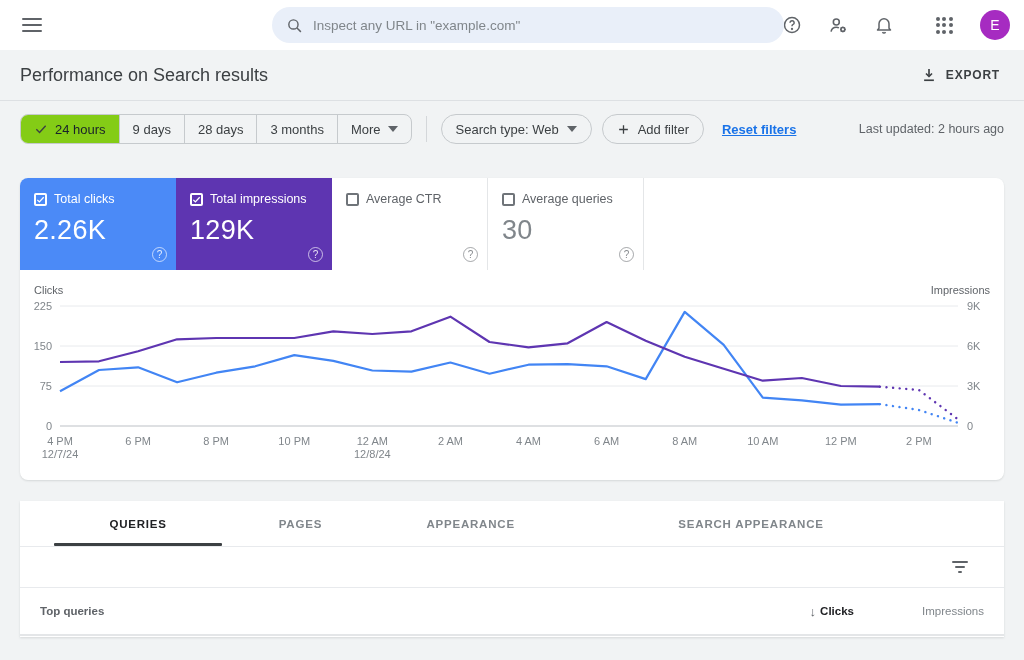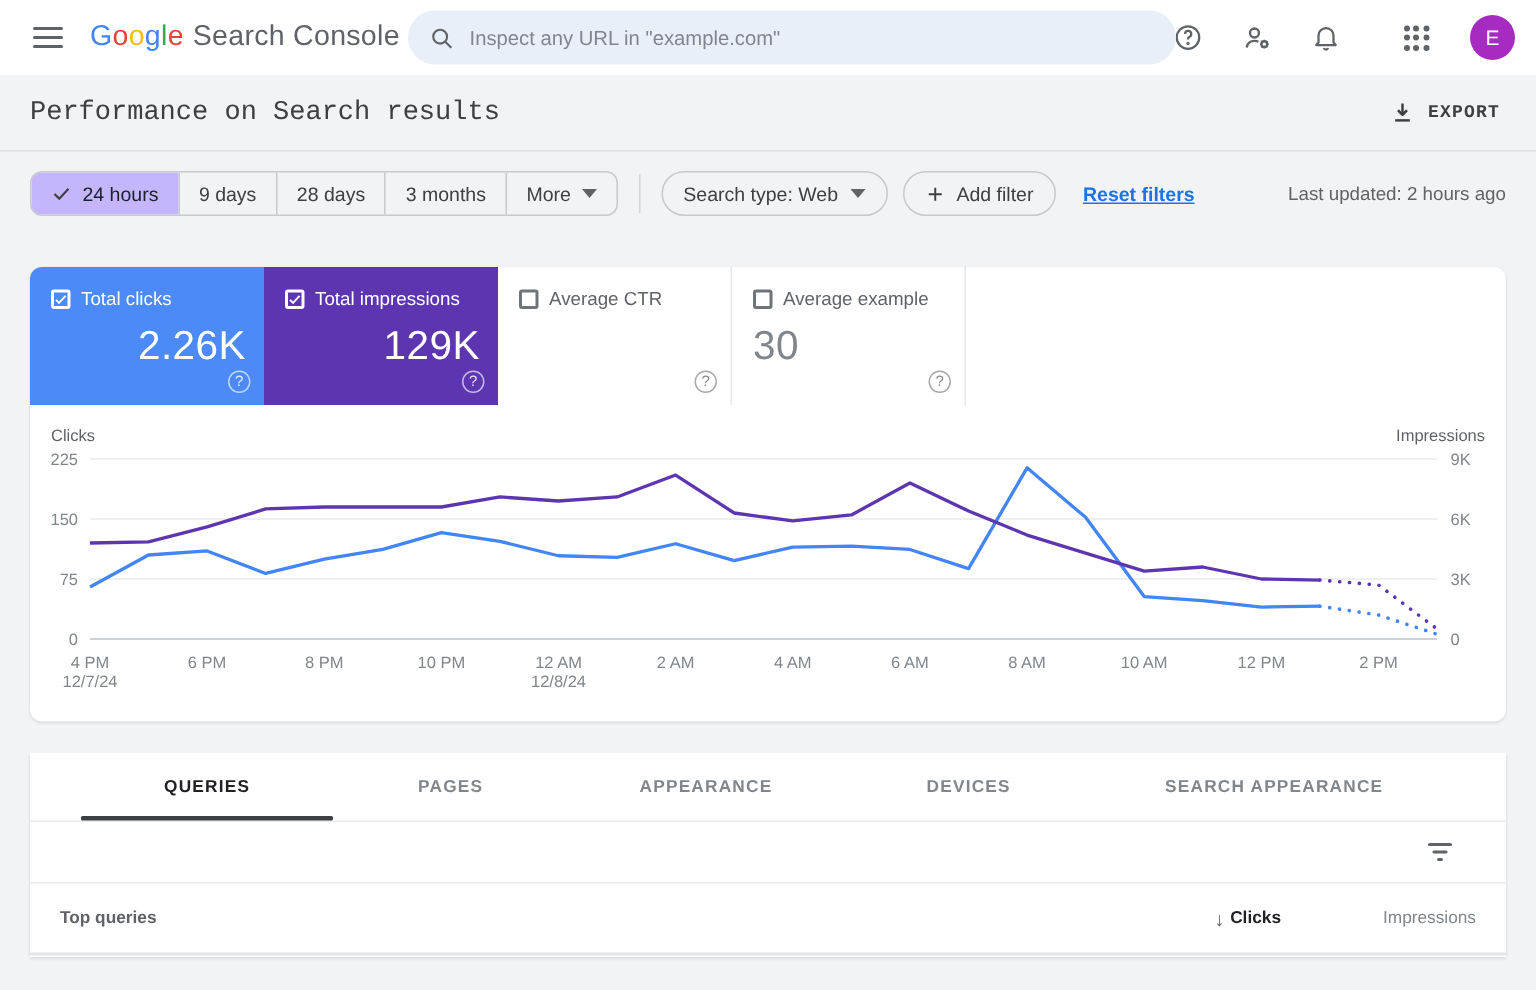--- a/index.html
+++ b/index.html
@@ -22,33 +22,33 @@
     font-size:13.5px; color:#3c4043; font-family:"Liberation Sans",sans-serif; margin-left:10px; }
   .searchbox input::placeholder { color:#80868b; }
   .appbar-right { margin-left:auto; display:flex; align-items:center; gap:22px; }
   .iconbtn { width:24px; height:24px; display:flex; align-items:center; justify-content:center; cursor:pointer; }
   .apps-gap { margin-left:14px; }
   .avatar { width:30px; height:30px; border-radius:50%; background:#a62bc1; color:#fff;
     font-size:14px; display:flex; align-items:center; justify-content:center; cursor:pointer; margin-left:2px;}
 
   
   .toolbar { height:51px; display:flex; align-items:center; padding:0 24px 0 20px;
-    border-bottom:1px solid #dde0e3;font-family:Liberation Mono, monospace; }
+    border-bottom:1px solid #dde0e3; }
   .page-title { font-size:18px; color:#3c4043; }
   .export { margin-left:auto; display:flex; align-items:center; gap:8px; cursor:pointer; }
   .export .lbl { font-size:12px; font-weight:bold; letter-spacing:.8px; color:#3c4043; }
 
   
   .filterrow { margin:13px 20px 0; height:30px; display:flex; align-items:center; }
   .seg-group { display:flex; border:1px solid #c6cacd; border-radius:8px; overflow:hidden;
     background:transparent; height:30px; }
   .seg { display:flex; align-items:center; gap:7px; padding:0 13px; font-size:13px;
     color:#3c4043; border-left:1px solid #c6cacd; cursor:pointer; background:transparent; white-space:nowrap;}
   .seg:first-child { border-left:none; }
-  .seg.selected { background:#c4b5fd; color:#19212b; }
+  .seg.selected { background:#84cc16; color:#19212b; }
   .vdivider { width:1px; height:26px; background:#d4d7da; margin:0 14px; }
   .pill { display:flex; align-items:center; gap:8px; border:1px solid #c6cacd; border-radius:16px;
     height:30px; padding:0 14px; font-size:13px; color:#3c4043; cursor:pointer; white-space:nowrap;}
   .pill + .pill { margin-left:10px; }
   .reset-link { color:#1a73e8; font-size:13px; font-weight:bold; margin-left:18px; cursor:pointer;text-decoration:underline; }
   .last-updated { margin-left:auto; font-size:12.5px; color:#5f6368; }
 
   
   .card { background:#fff; border-radius:8px; margin:34px 20px 0;
     box-shadow:0 1px 2px rgba(60,64,67,.15); }
@@ -57,21 +57,21 @@
   .metric .top { display:flex; align-items:center; gap:7px; font-size:12.5px; color:#5f6368; }
   .metric .cb { width:13px; height:13px; border:2px solid #6f7479; border-radius:2px; flex:none;
     display:flex; align-items:center; justify-content:center; }
   .metric .cb svg { display:none; }
   .metric .value { font-size:27px; margin-top:9px; color:#80868b; letter-spacing:.3px;}
   .metric .help { position:absolute; right:9px; bottom:8px; width:15px; height:15px; border-radius:50%;
     border:1px solid rgba(95,99,104,.55); color:rgba(95,99,104,.75); font-size:10px;
     display:flex; align-items:center; justify-content:center; }
   .metric.colored .top { color:#fff; }
   .metric.colored .cb { border-color:#fff; }
-  .metric.colored .value { color:#fff;text-align:right; }
+  .metric.colored .value { color:#fff; }
   .metric.colored .help { border-color:rgba(255,255,255,.65); color:rgba(255,255,255,.85); }
   .metric.checked .cb svg { display:block; }
   .metric:first-child { border-top-left-radius:8px; }
   .metric.bordered { border-right:1px solid #e4e6e8; }
   .chart-wrap { padding:14px 0 10px; }
   .chart-wrap svg text { font-family:"Liberation Sans",sans-serif; font-size:11px; fill:#80868b; }
   .chart-wrap svg text.axis-title { fill:#5f6368; }
   .chart-wrap svg line.grid { stroke:#e8eaed; stroke-width:1; }
   .chart-wrap svg line.axis0 { stroke:#bdc1c6; stroke-width:1; }
 
@@ -99,24 +99,20 @@
 </style>
 </head>
 <body>
 
 <div class="appbar">
   <div class="hamburger">
       <span></span>
       <span></span>
       <span></span>
     </div>
-  <div class="logo">
-    <span><span class="g1">G</span><span class="g2">o</span><span class="g3">o</span><span class="g4">g</span><span class="g5">l</span><span class="g6">e</span></span>
-    <span class="product">Search Console</span>
-  </div>
   <div class="searchbox">
     <svg width="17" height="17" viewBox="0 0 24 24" fill="none" stroke="#5f6368" stroke-width="2">
         <circle cx="10.5" cy="10.5" r="6.5"></circle>
         <line x1="15.5" y1="15.5" x2="21" y2="21"></line>
       </svg>
     <input type="text" placeholder="Inspect any URL in &quot;example.com&quot;" style="">
   </div>
   <div class="appbar-right">
     <div class="iconbtn">
       <svg width="20" height="20" viewBox="0 0 24 24" fill="none" stroke="#5f6368" stroke-width="1.8">
@@ -238,21 +234,21 @@
     <div class="metric bordered">
       <div class="top">
           <span class="cb"></span>
           <span>Average CTR</span>
         </div>
       <div class="help">?</div>
     </div>
     <div class="metric bordered">
       <div class="top">
           <span class="cb"></span>
-          <span>Average example</span>
+          <span>Average queries</span>
         </div>
       <div class="value">30</div>
       <div class="help">?</div>
     </div>
     <div style="flex:1"></div>
   </div>
   <div class="chart-wrap">
     <svg width="984" height="182" viewBox="0 0 984 182">
         <line x1="40" x2="938" y1="142" y2="142" class="axis0"></line>
         <text x="32" y="146" text-anchor="end">0</text>
@@ -288,21 +284,20 @@
         <polyline points="859.9,102.7 899.0,106.0 938.0,135.3" fill="none" stroke="#5e35b1" stroke-width="2.4" stroke-dasharray="0.1 6.5" stroke-linecap="round"></polyline>
       </svg>
   </div>
 </div>
 
 <div class="tabs-card">
   <div class="tabs">
     <div class="tab t1 active">QUERIES</div>
     <div class="tab t2">PAGES</div>
     <div class="tab t3">APPEARANCE</div>
-    <div class="tab t4">DEVICES</div>
     <div class="tab t5">SEARCH APPEARANCE</div>
   </div>
   <div class="tablefilter">
     <svg width="16" height="12" viewBox="0 0 16 12">
         <rect x="0" y="0" width="16" height="2" rx="1" fill="#5f6368"></rect>
         <rect x="3" y="5" width="10" height="2" rx="1" fill="#5f6368"></rect>
         <rect x="6" y="10" width="4" height="2" rx="1" fill="#5f6368"></rect>
       </svg>
   </div>
   <div class="thead">

